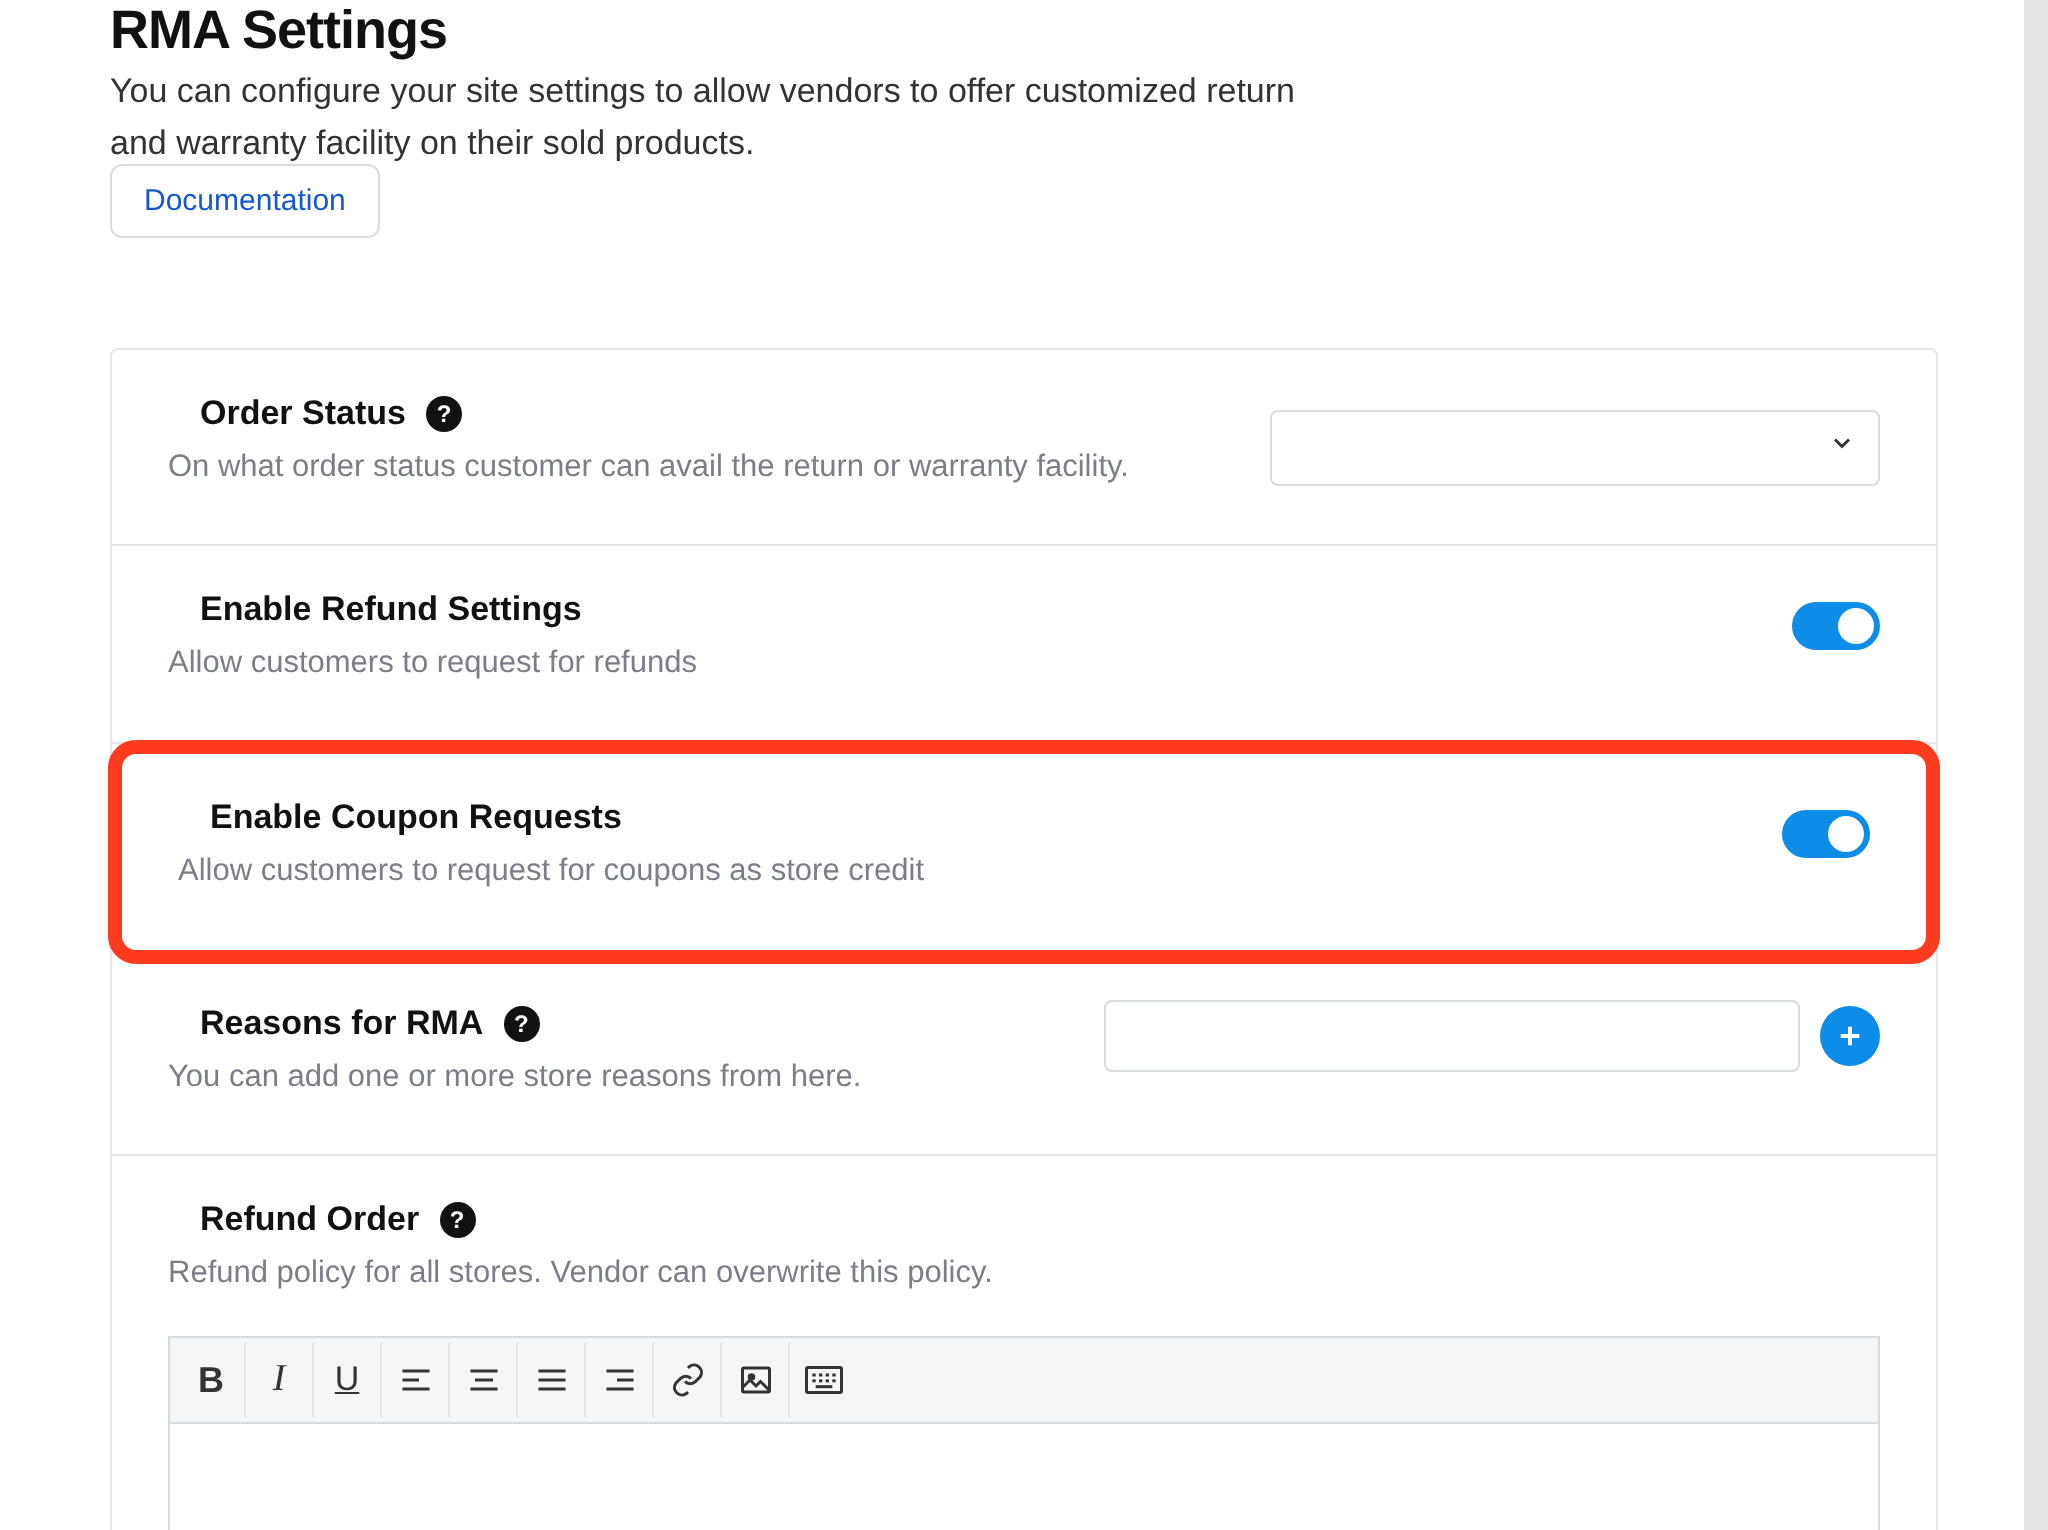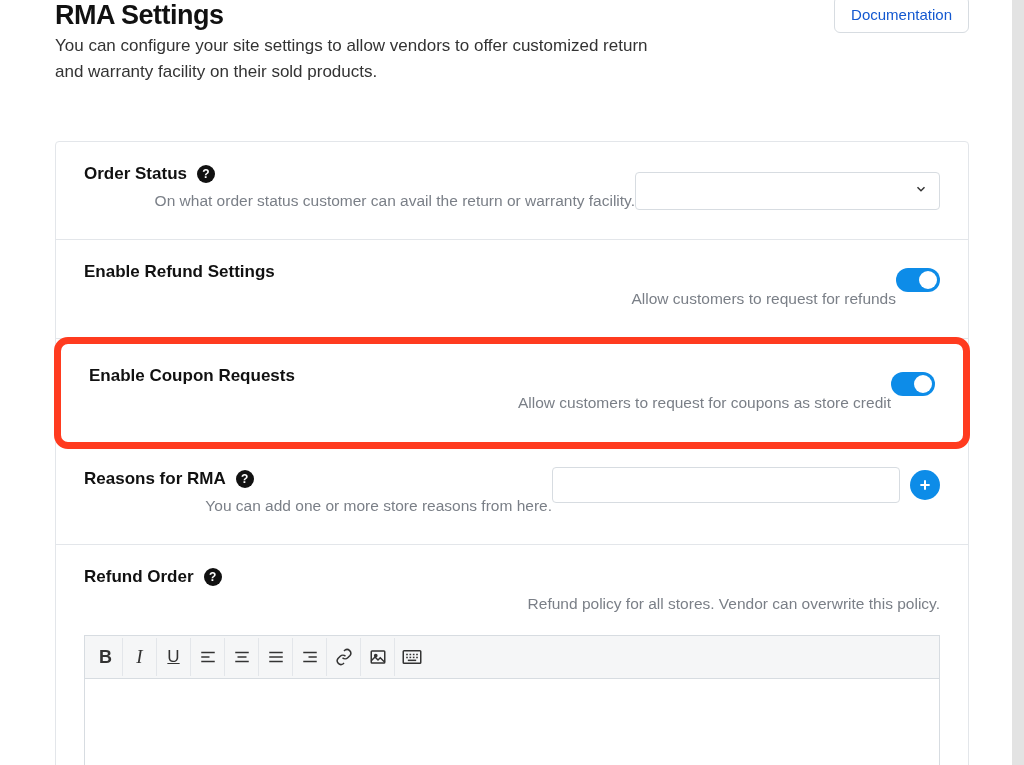--- a/index.html
+++ b/index.html
@@ -12,20 +12,21 @@
       position: relative;
     }
     .page-wrapper {
       padding: 0 55px 0 55px;
     }
     .header-row {
       display: flex;
       justify-content: space-between;
       align-items: flex-start;
       margin-top: 0;
+      flex-direction: column;
     }
     .page-title {
       font-size: 27px;
       font-weight: 700;
       letter-spacing: -0.5px;
       color: #111;
     }
     .page-description {
       font-size: 17px;
       color: #333;
@@ -61,27 +62,27 @@
       align-items: flex-start;
     }
     .setting-text { flex: 1; }
     .setting-label {
       font-size: 17px;
       font-weight: 700;
       color: #111;
       display: flex;
       align-items: center;
       gap: 10px;
+      margin-left: 16px;
     }
     .setting-desc {
       font-size: 15.5px;
       color: #7a7f87;
       margin-top: 6px;
       line-height: 1.4;
-      text-align: right;
     }
     .help-icon {
       display: inline-flex;
       align-items: center;
       justify-content: center;
       width: 18px;
       height: 18px;
       background: #111;
       color: #fff;
       border-radius: 50%;

